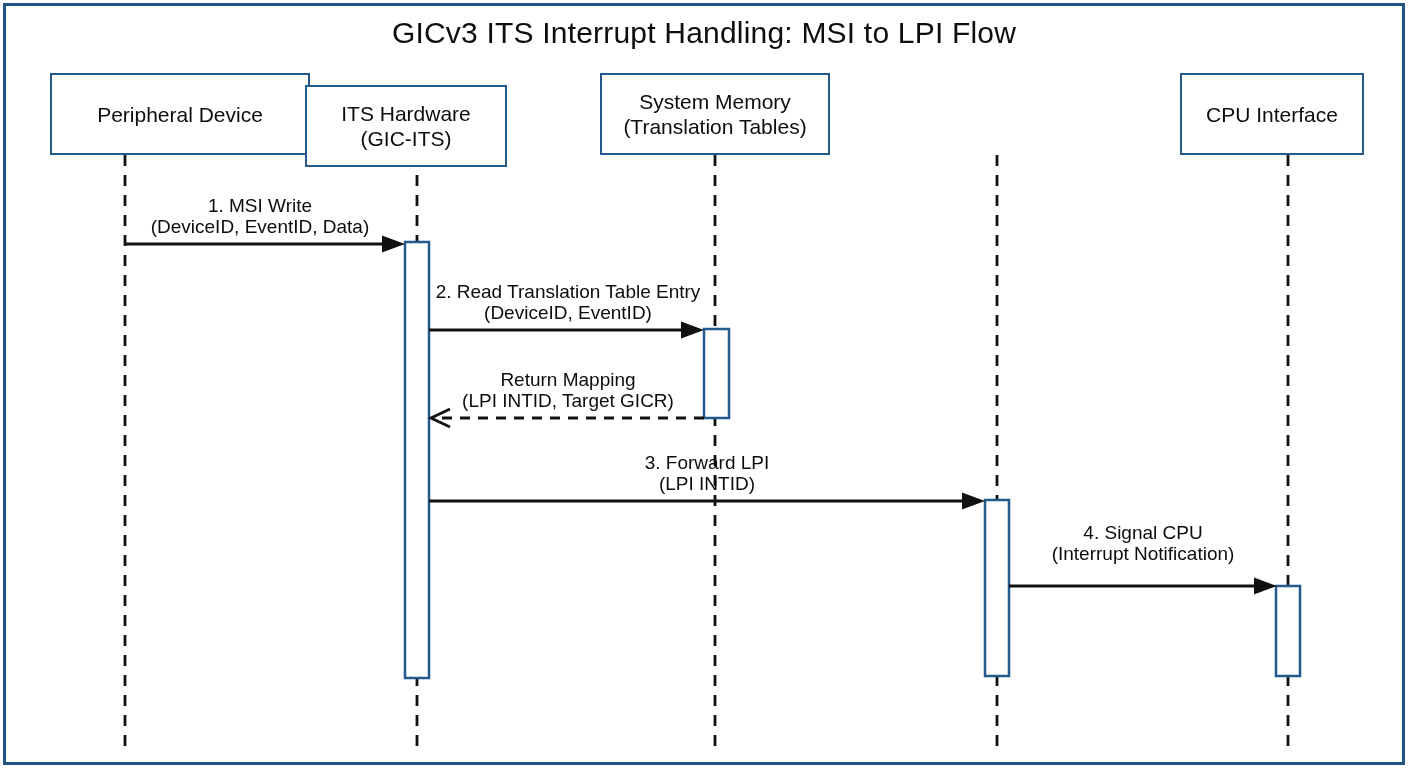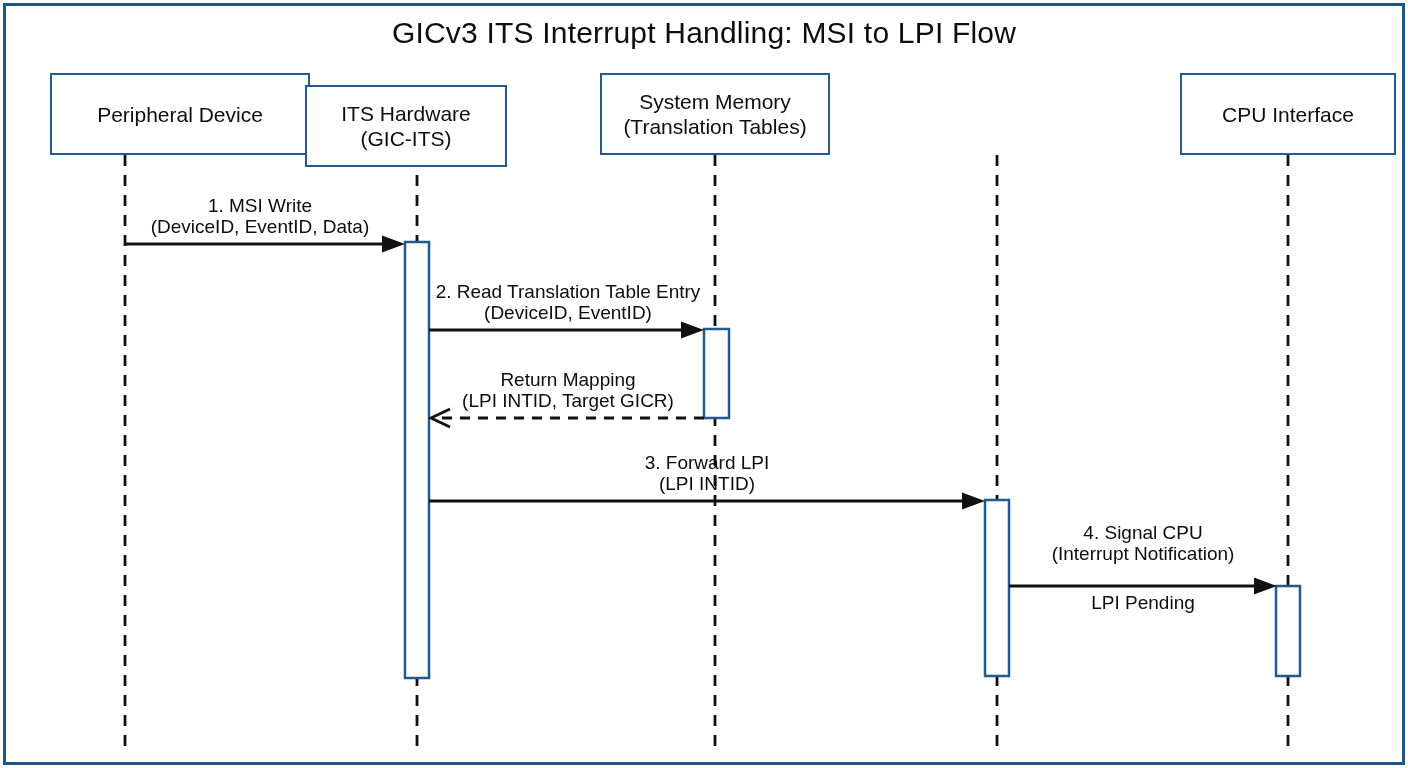--- a/index.html
+++ b/index.html
@@ -27,21 +27,21 @@
     background:#ffffff;
     display:flex;flex-direction:column;align-items:center;justify-content:center;
     font-size:21px;line-height:25px;
     color:#0d0d0d;
     text-align:center;
   }
   .actor-1{left:10px;width:260px;margin-left:34px;}
   .actor-2{left:299px;width:202px;margin-top:12px;}
   .actor-3{left:594px;width:230px;}
   .actor-4{left:882px;width:218px;}
-  .actor-5{left:1174px;width:216px;justify-content:center;}
+  .actor-5{left:1174px;width:184px;justify-content:center;}
   .svg-layer{position:absolute;left:0;top:0;width:1402px;height:762px;}
   .msg-label{
     position:absolute;
     text-align:center;
     font-size:19px;line-height:21px;
     color:#0d0d0d;
   }
   .msg-1{left:109px;top:189px;width:290px;}
   .msg-2{left:417px;top:275px;width:290px;}
   .msg-3{left:417px;top:363px;width:290px;text-align:center;}
@@ -116,17 +116,14 @@
   </div>
   <div class="msg-label msg-4">
     <div>3. Forward LPI</div>
     <div>(LPI INTID)</div>
   </div>
   <div class="msg-label msg-5">
     <div>4. Signal CPU</div>
     <div>(Interrupt Notification)</div>
   </div>
 
-  <div class="msg-label note-lpi">
-    <div>LPI Pending</div>
-  </div>
 
 </div>
 
 </body></html>

